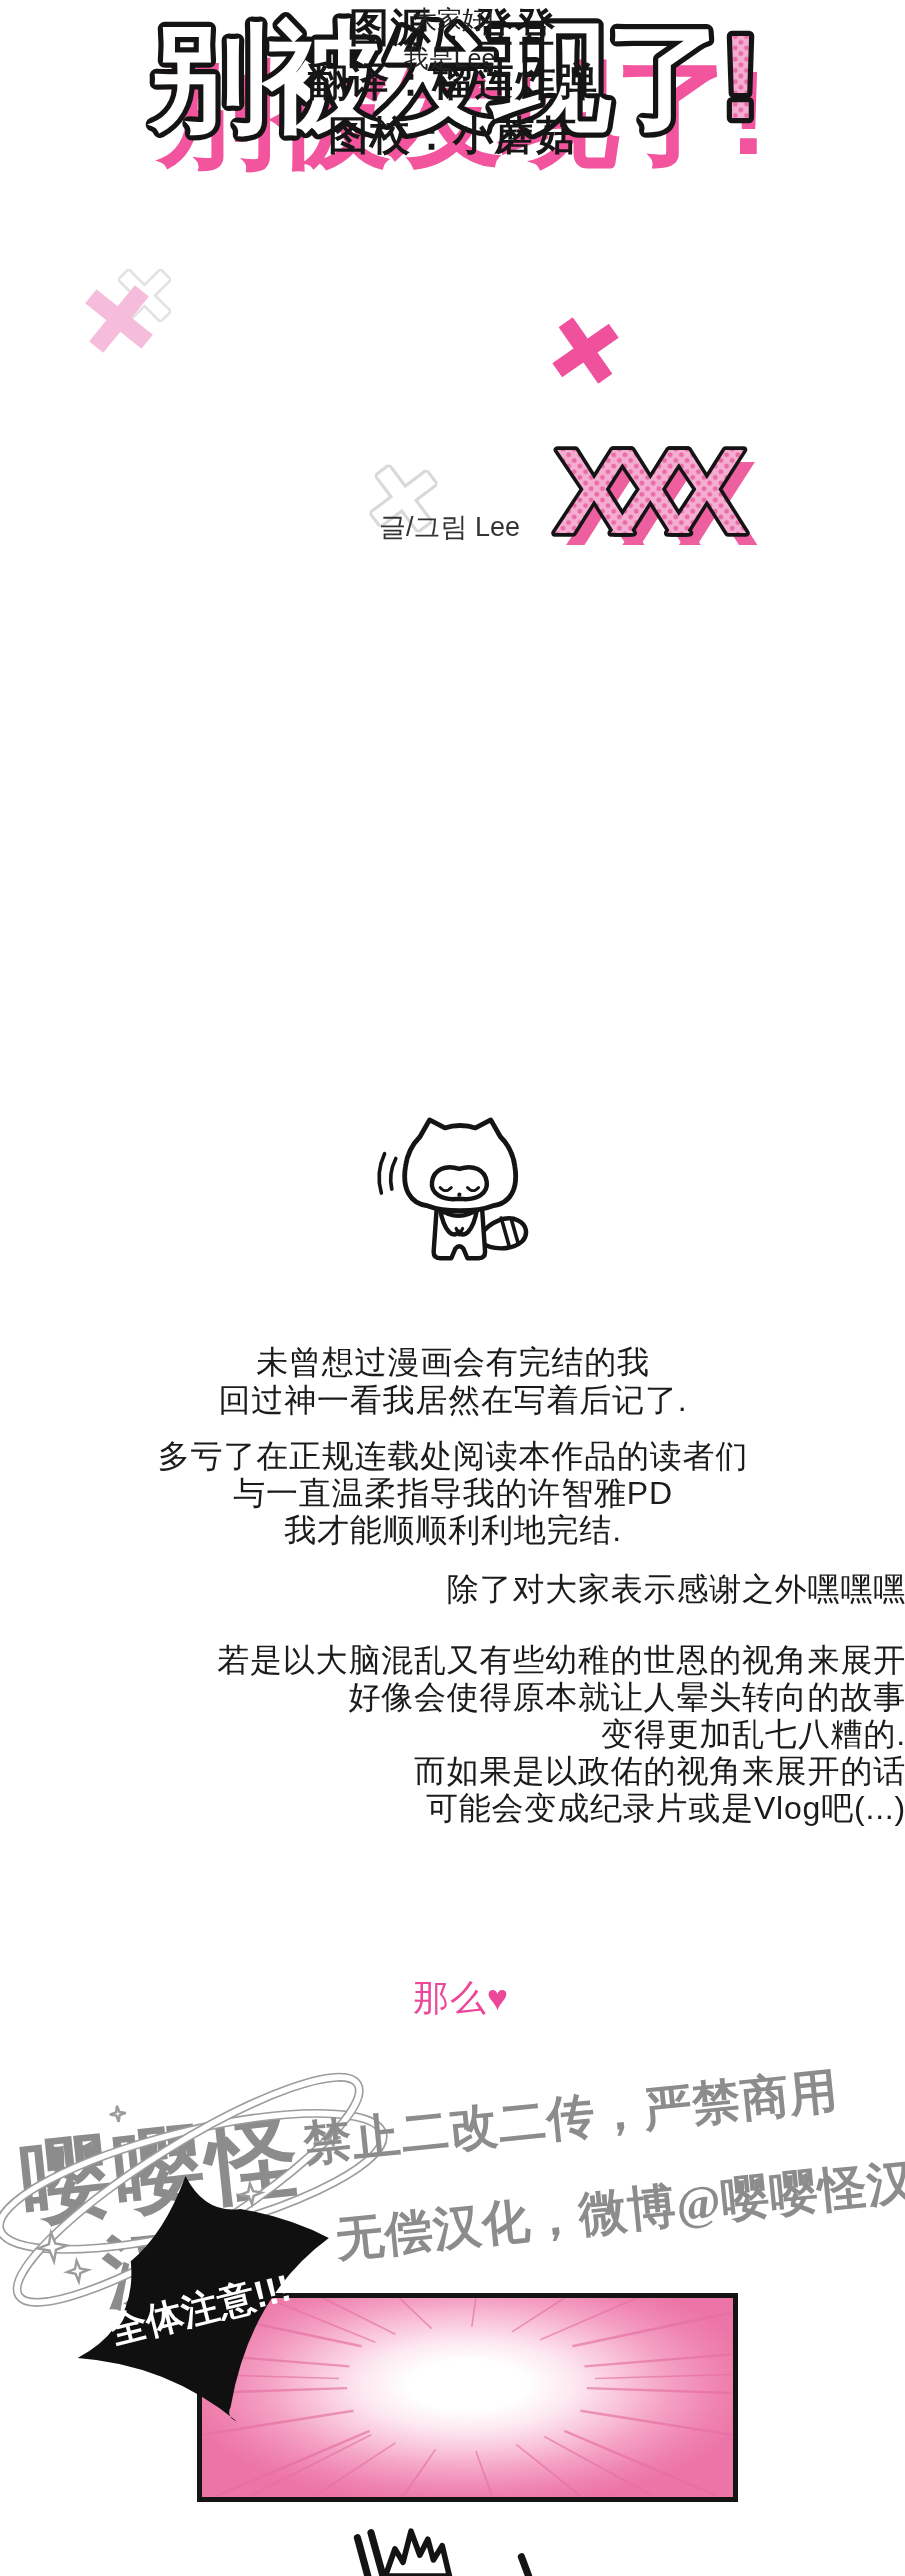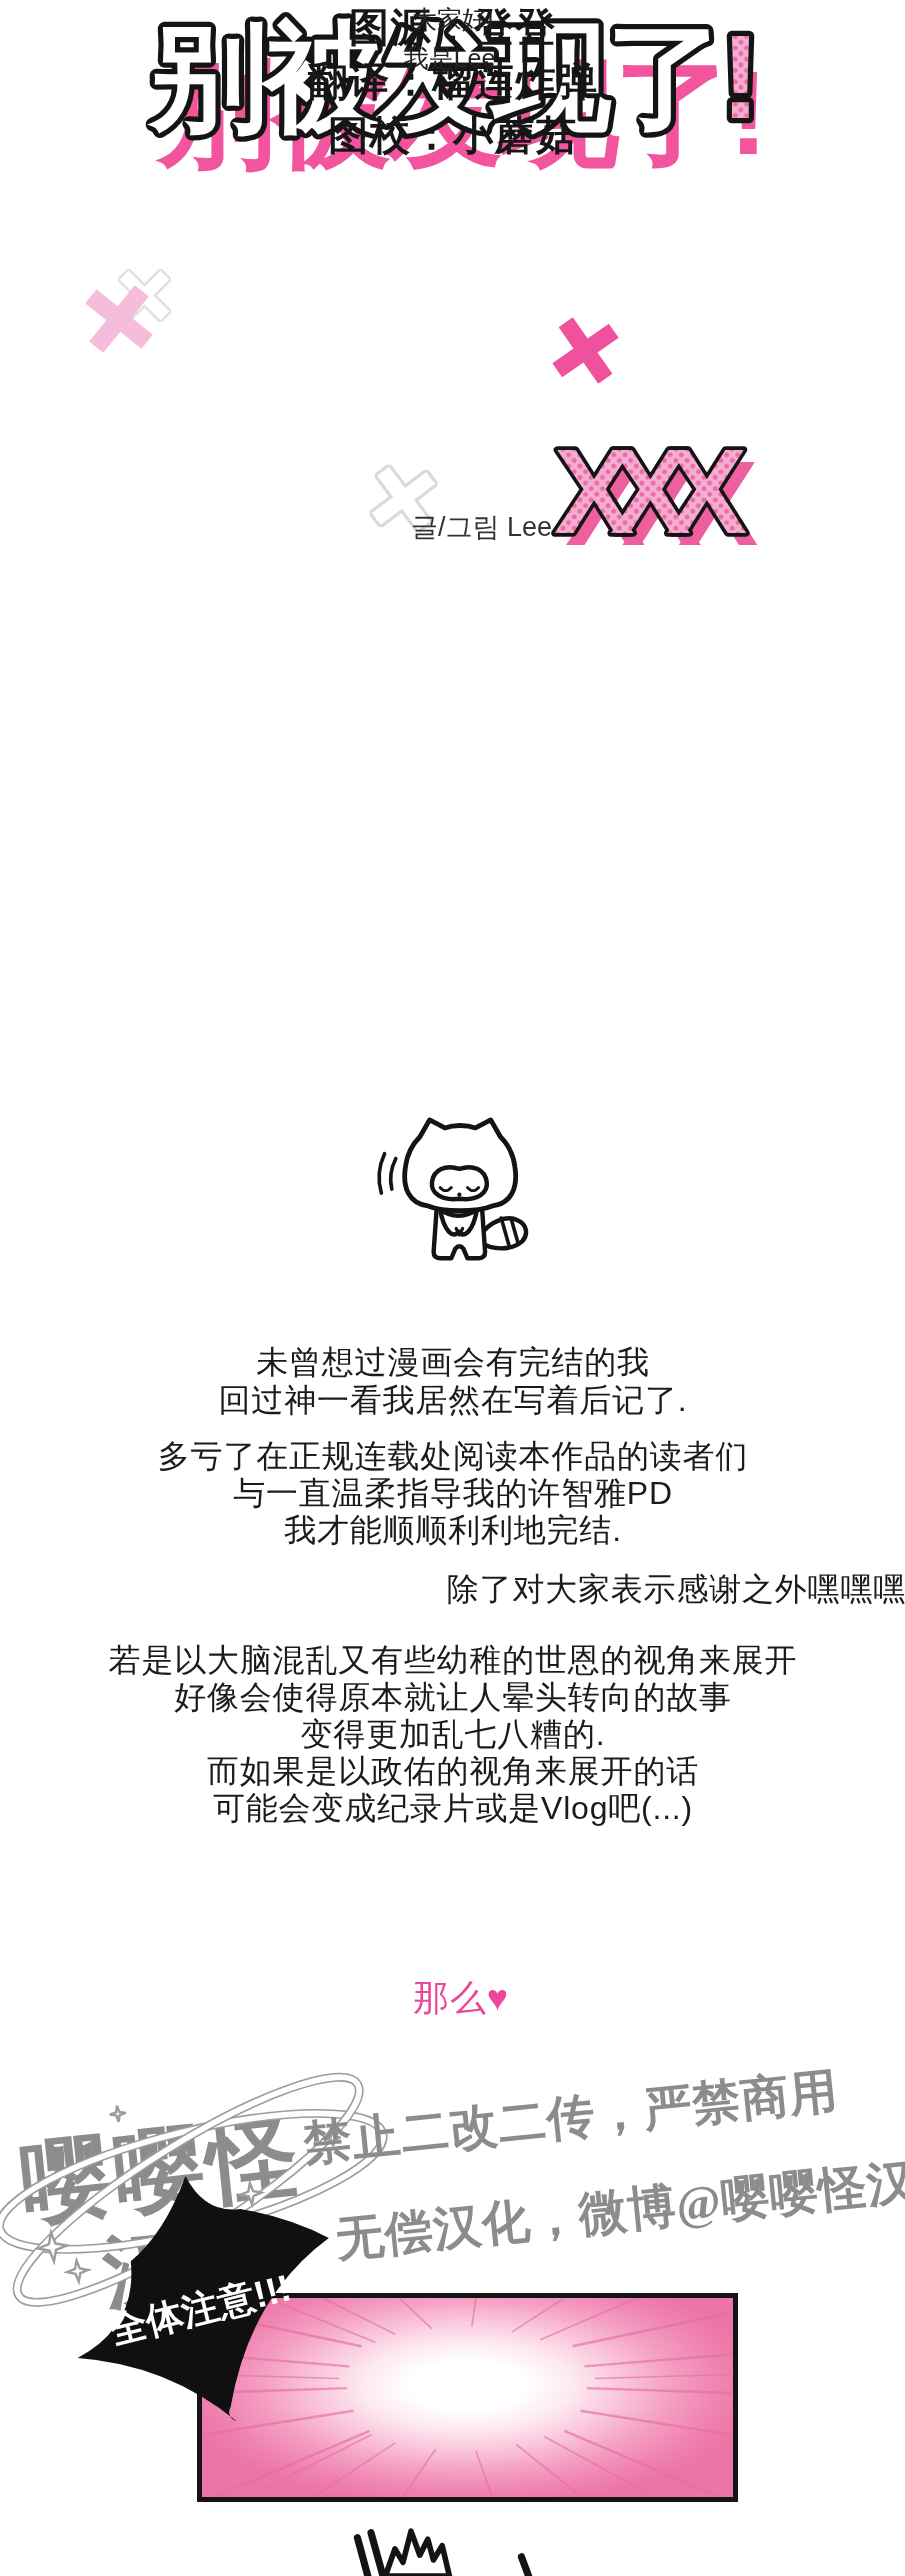--- a/index.html
+++ b/index.html
@@ -7,27 +7,27 @@
         font-family:"Liberation Sans", sans-serif;color:#1b1b1b;}
   .abs{position:absolute;}
   .center-text{left:0;right:0;text-align:center;}
   
   #title-svg{left:0;top:365;}
   
   #credits{top:778;font-size:40px;line-height:54px;font-weight:800;letter-spacing:1.6px;color:#161616;}
   
   #greeting{top:1228;font-size:25px;line-height:39px;color:#222;}
   
-  #byline{left:411px;top:509px;font-size:27px;color:#333;}
+  #byline{left:379px;top:509px;font-size:27px;color:#333;}
   
   .para{font-size:32px;line-height:38px;letter-spacing:0.8px;color:#1b1b1b;}
   #p1{top:1343px;}
   #p2{top:1438px;line-height:37px;text-align:center;}
   #p3{top:1570px;text-align:right;}
-  #p4{top:1642px;line-height:37px;}
+  #p4{top:1642px;line-height:37px;text-align:right;}
   #closing{top:1979px;font-size:36px;color:#ec4899;padding-left:16px;}
   
   .wm{color:#8c8c8c;font-family:"Liberation Serif", serif;font-weight:700;}
   #slogan{left:299px;top:2096px;width:636px;transform:rotate(-5.8deg);transform-origin:left top;
           font-size:48px;line-height:98px;letter-spacing:0.8px;}
   #slogan .l2{margin-left:22.5px;}
   
   #panel{left:197px;top:2293px;width:541px;height:209px;border:5.6px solid #141414;box-sizing:border-box;
          background:radial-gradient(ellipse 55% 62% at 50% 44%, #ffffff 0%, #ffffff 20%, #fde9f1 36%,
                     #f9c3d9 54%, #f49fc3 70%, #ef84b0 86%, #ec74a6 100%);}

